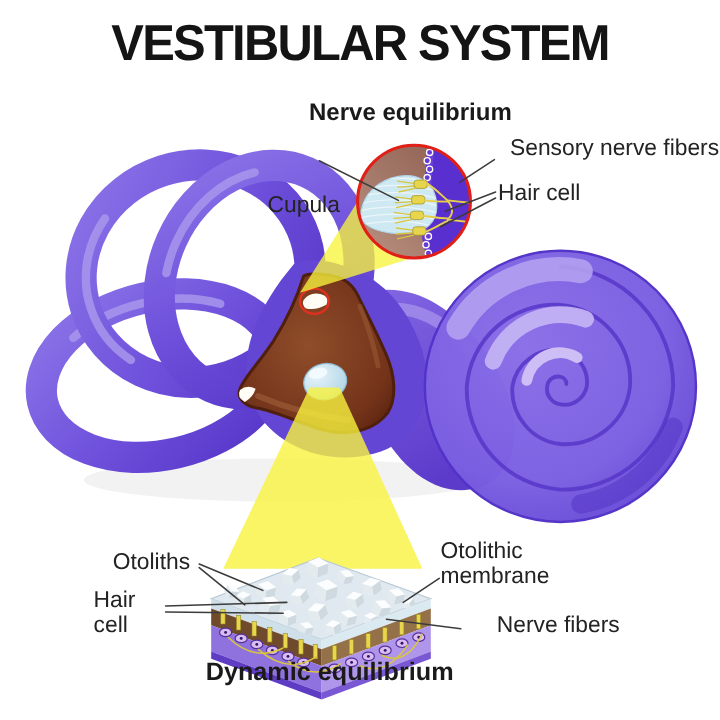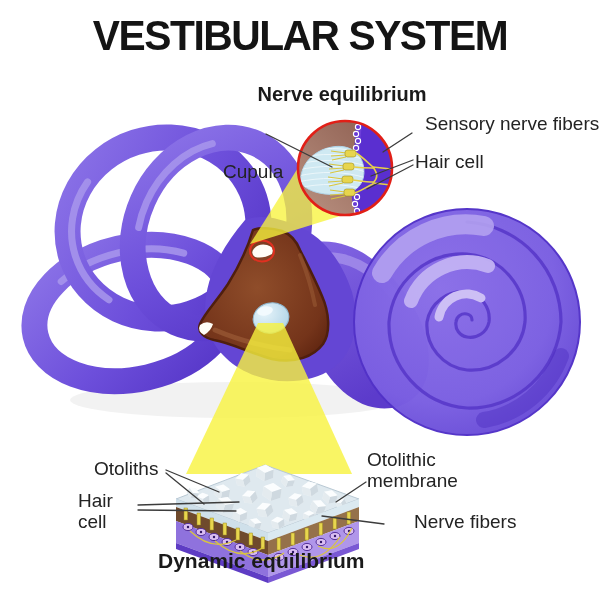--- a/index.html
+++ b/index.html
@@ -7,21 +7,21 @@
        font-family:"Liberation Sans", sans-serif;}
   .stage{position:absolute;left:0;top:0;width:544px;height:600px;}
   svg{position:absolute;left:0;top:0;}
   .lbl{position:absolute;color:#232323;font-size:19px;line-height:1.12;white-space:nowrap;}
   .lbl.bold{font-weight:bold;}
   #main-title{position:absolute;left:0;top:12px;width:600px;text-align:center;
       font-size:42px;font-weight:800;letter-spacing:-1.5px;color:#141414;
       transform:scaleX(.97);}
   #static-heading{position:absolute;left:242px;top:83px;width:200px;text-align:center;
       font-size:20px;font-weight:bold;color:#1a1a1a;}
-  #dynamic-heading{position:absolute;left:158px;top:549px;width:220px;text-align:left;
+  #dynamic-heading{position:absolute;left:158px;top:549px;width:220px;text-align:right;
       font-size:21px;font-weight:bold;color:#1a1a1a;}
   #lbl-cupula{left:223px;top:113px;margin-top:48px;}
   #lbl-sensory{left:413px;top:113px;margin-left:12px;}
   #lbl-haircell-top{left:415px;top:151px;text-align:right;}
   #lbl-otoliths{left:94px;top:458px;}
   #lbl-haircell-bottom{left:78px;top:490px;white-space:pre-line;}
   #lbl-otomembrane{left:367px;top:449px;white-space:pre-line;}
   #lbl-nervefibers{left:387px;top:511px;margin-left:27px;}
 </style>
 </head>

